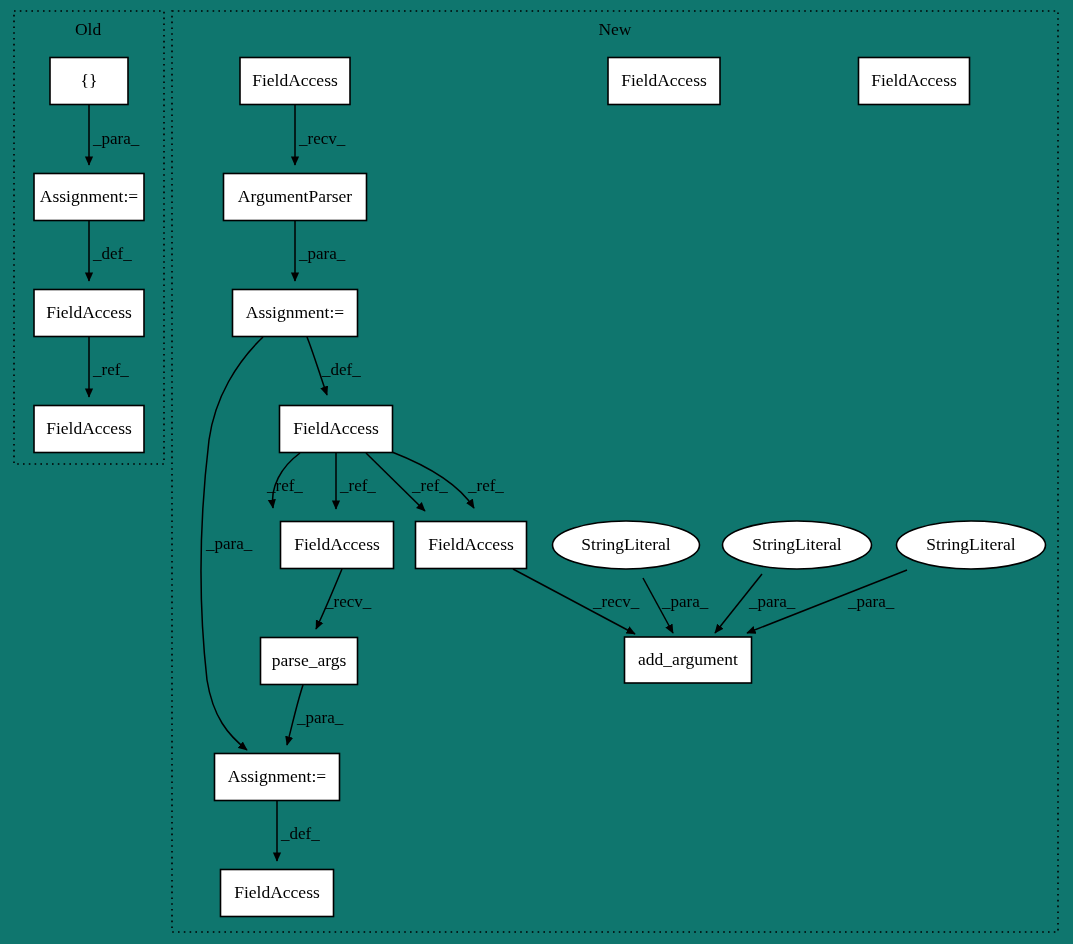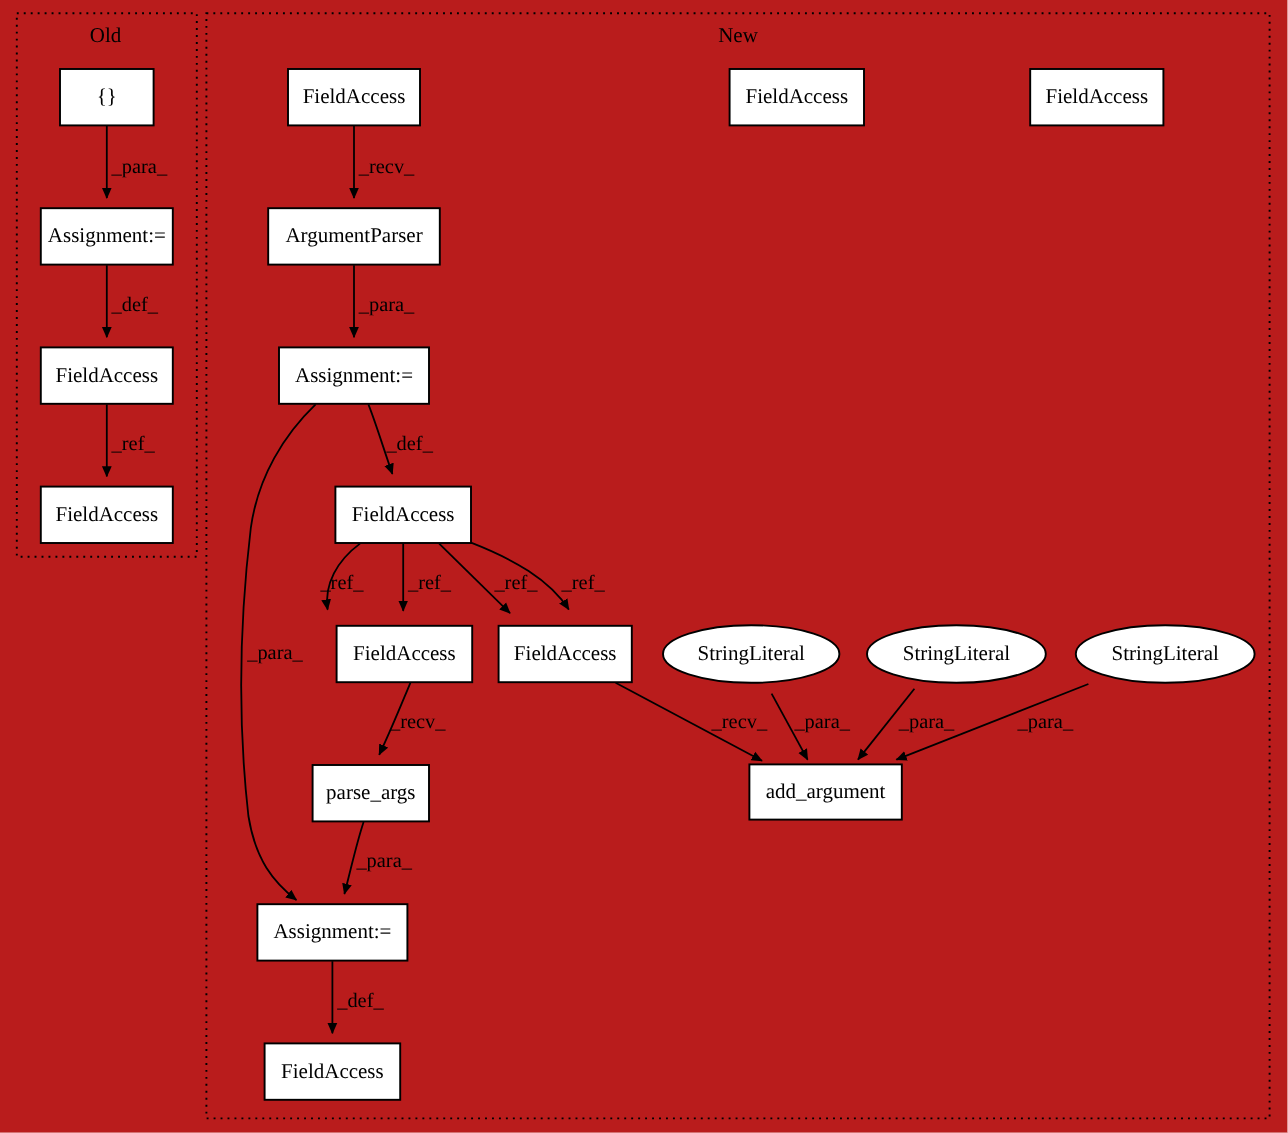--- a/index.html
+++ b/index.html
@@ -4,21 +4,21 @@
 <style>
   html, body {
     margin: 0;
     padding: 0;
     background: #ffffff;
   }
   #canvas {
     position: relative;
     width: 1073px;
     height: 944px;
-    background: #b91c1c;
+    background: #0f766e;
     font-family: "Liberation Serif", "DejaVu Serif", serif;
     overflow: hidden;
     text-align: right;
   }
   svg#graph {
     position: absolute;
     left: 0;
     top: 0;
     width: 1073px;
     height: 944px;

